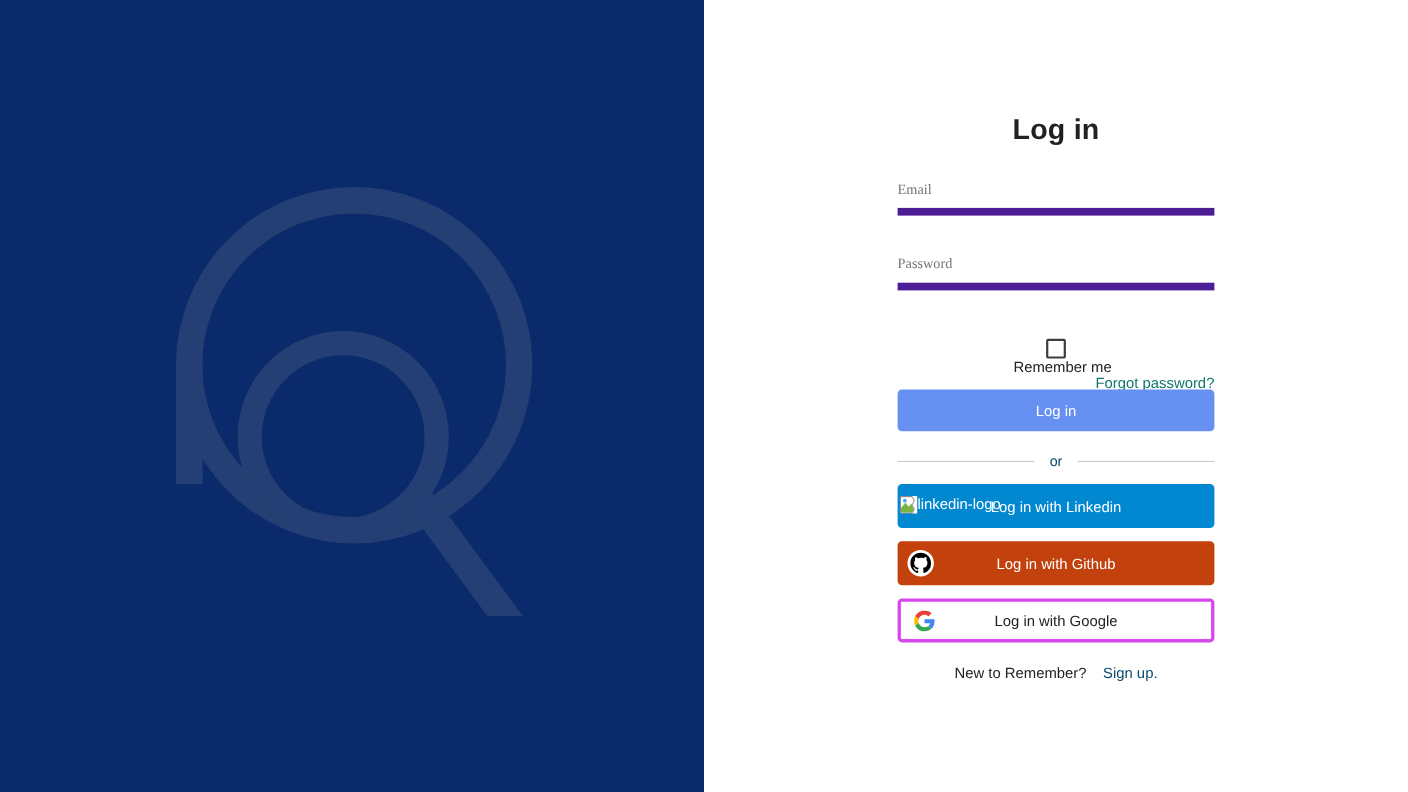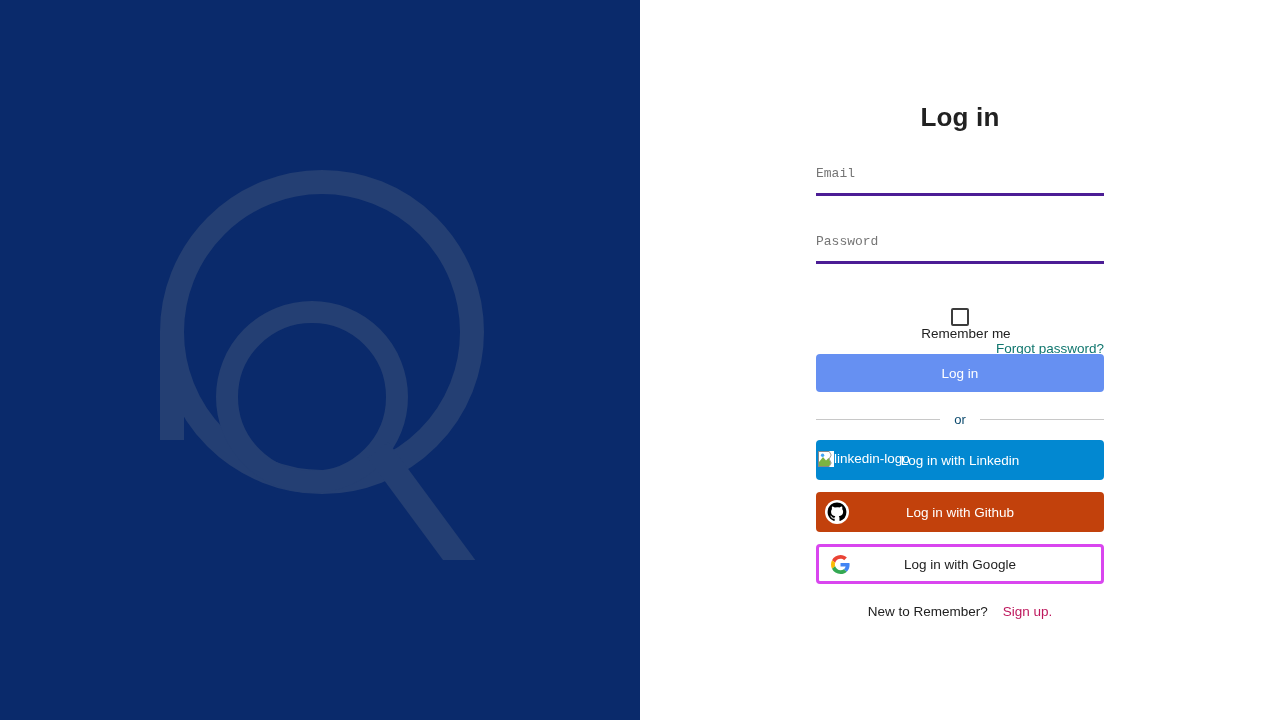--- a/index.html
+++ b/index.html
@@ -64,24 +64,24 @@
   .field {
     position: relative;
     height: 56px;
     margin-top: 8px;
   }
 
   .field-input {
     width: 100%;
     height: 38px;
     border: none;
-    border-bottom: 3px solid #4c1d95;
+    border-bottom: 7px solid #4c1d95;
     outline: none;
     background: transparent;
-    font-family: Liberation Mono, monospace;
+    font-family: Liberation Serif, serif;
     font-size: 13px;
     color: #212121;
     padding: 0 0 4px 0;
     border-radius: 0;
   }
 
   .field-input::placeholder {
     color: #757575;
     font-size: 13px;
     opacity: 1;
@@ -231,21 +231,21 @@
   
   .signup-row {
     margin-top: 20px;
     text-align: center;
     font-size: 13.5px;
     color: #212121;
     white-space: nowrap;
   }
 
   .signup-link {
-    color: #be185d;
+    color: #0c4a6e;
     text-decoration: none;
     cursor: pointer;
     margin-left: 15px;
   }
 </style>
 </head>
 <body>
 
 <div class="brand-panel">
   <svg class="brand-logo" viewBox="0 0 340 400">

